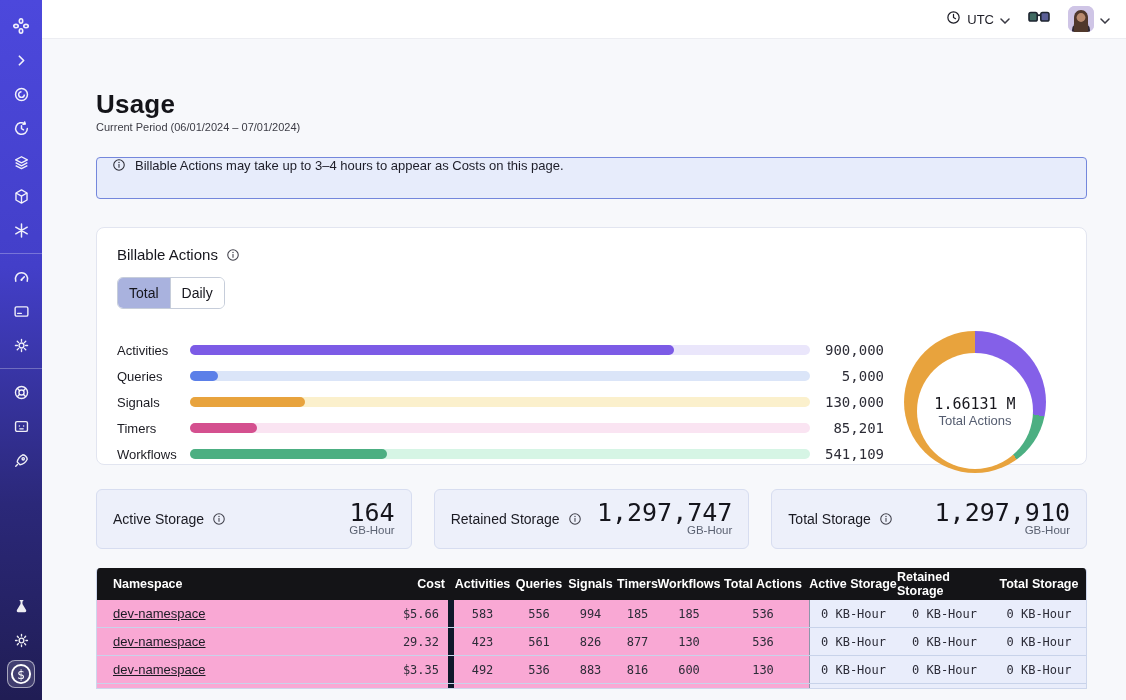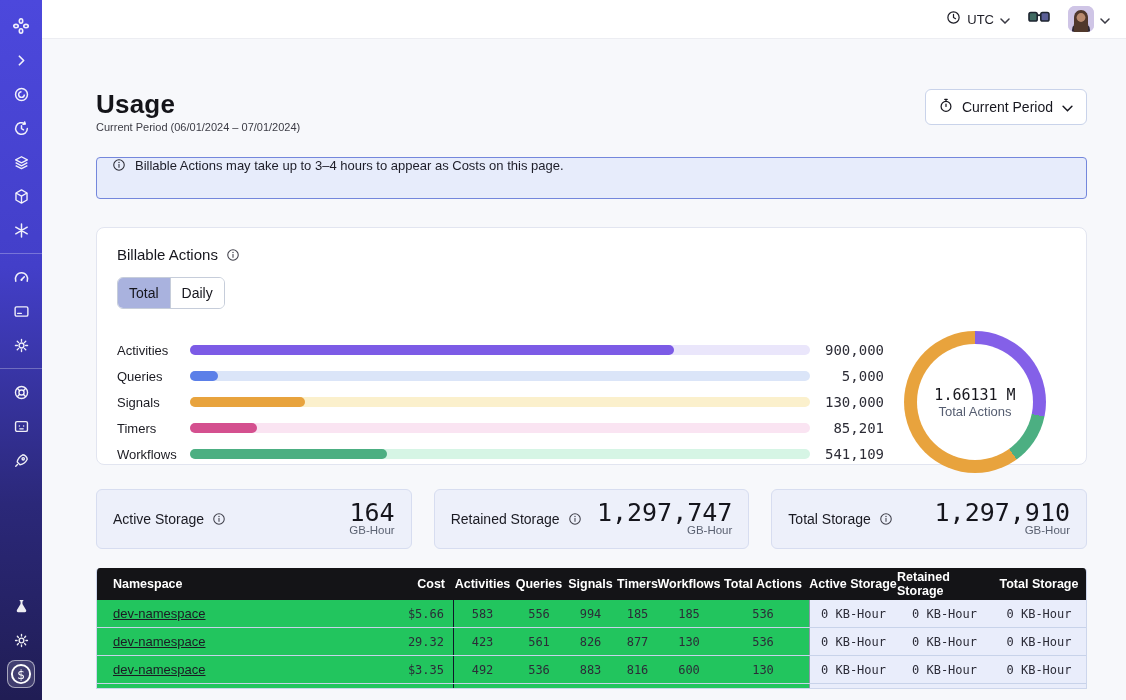--- a/index.html
+++ b/index.html
@@ -57,48 +57,48 @@
   .bars { flex:1; display:flex; flex-direction:column; gap:16px; }
   .bar-row { display:flex; align-items:center; height:10px; }
   .bar-label { width:73px; font-size:13px; color:#1b1b22; flex:0 0 73px; }
   .bar-track { flex:1; height:10px; border-radius:5px; position:relative; }
   .bar-fill { position:absolute; left:0; top:0; height:10px; border-radius:5px; }
   .bar-value { width:62px; flex:0 0 62px; text-align:right; margin-left:12px;
     font-family:"DejaVu Sans Mono", monospace; font-size:14px; color:#2c2c36; }
 
   .donut-wrap { width:182px; flex:0 0 182px; display:flex; justify-content:center; }
   .donut { width:142px; height:142px; border-radius:50%; position:relative; }
-  .donut-hole { position:absolute; left:13px; top:13px; width:116px; height:116px;
+  .donut-hole { position:absolute; left:13px; top:22px; width:116px; height:116px;
     border-radius:50%; background:#fff; display:flex; flex-direction:column;
     align-items:center; justify-content:center; }
   .donut-value { font-family:"DejaVu Sans Mono", monospace; font-size:15px; color:#17171d; }
   .donut-label { font-size:13px; color:#555d70; }
 
   .storage-row { margin-top:24px; display:flex; gap:22px; }
   .storage-card { flex:1; height:60px; background:#edf0fa; border:1px solid #d7ddf0;
     border-radius:6px; display:flex; align-items:center; justify-content:space-between;
     padding:0 16px; }
   .storage-label { display:flex; align-items:center; gap:8px; font-size:14px; color:#1a1a22; }
   .storage-right { text-align:right; }
   .storage-value { font-family:"DejaVu Sans Mono", monospace; font-size:25px; color:#15151c; line-height:21px; }
   .storage-unit { font-size:11.5px; color:#5b6272; margin-top:1px; }
 
   
   .table { margin-top:19px; height:121px; overflow:hidden; border-radius:4px 4px 0 0;
     border:1px solid #cdd6ec; border-top:none; }
   .t-row { display:flex; align-items:stretch; }
   .t-head { background:#141417; color:#fff; height:32px; font-size:12.5px; font-weight:600; }
-  .t-body { background:#22c55e; height:28px; font-size:12px; border-bottom:1px solid #c8d3ea; }
+  .t-body { background:#f9a8d4; height:28px; font-size:12px; border-bottom:1px solid #c8d3ea; }
   .t-cell { display:flex; align-items:center; justify-content:center; }
   .c0 { width:275px; justify-content:flex-start; padding-left:16px; }
   .c1 { width:82px;  justify-content:flex-end; padding-right:9px; }
   .c2 { width:57px; } .c3 { width:56px; } .c4 { width:47px; } .c5 { width:47px; }
   .c6 { width:56px; } .c7 { width:92px; }
   .c8 { width:88px; } .c9 { width:95px; } .c10 { width:94px; }
-  .t-body .c1 { border-right:1px solid #0f172a; }
+  .t-body .c1 { border-right:6px solid #0f172a; }
   .t-body .c8 { border-left:1px solid #8e96aa; }
   .t-body .c8, .t-body .c9, .t-body .c10 { background:#e9edfb; }
   .mono { font-family:"DejaVu Sans Mono", monospace; color:#2c2c38; }
   .ns-link { color:#1b1b24; text-decoration:underline; font-size:13px; cursor:pointer; }
 </style>
 </head>
 <body>
 
 <div class="app">
 
@@ -255,30 +255,20 @@
       </div>
     </div>
 
     <div class="content">
 
       <div class="header-row">
         <div>
           <div class="page-title">Usage</div>
           <div class="page-subtitle">Current Period (06/01/2024 – 07/01/2024)</div>
         </div>
-        <button class="period-btn">
-          <span><svg width="14" height="15" viewBox="0 0 16 17" fill="none" stroke="#17171f" stroke-width="1.4" stroke-linecap="round">
-                <circle cx="8" cy="9.5" r="5.6"></circle>
-                <path d="M8 9.5V6.8M6.6 1.5h2.8M8 1.5v2"></path>
-              </svg></span>
-          <span>Current Period</span>
-          <span><svg width="11" height="7" viewBox="0 0 10 6" fill="none" stroke="#17171f" stroke-width="1.4" stroke-linecap="round">
-                <polyline points="1,1 5,5 9,1"></polyline>
-              </svg></span>
-        </button>
       </div>
 
       <div class="banner">
         <span class="info-i">
             <svg width="14" height="14" viewBox="0 0 16 16" fill="none" stroke="#2a2a34" stroke-width="1.2">
               <circle cx="8" cy="8" r="6"></circle>
               <path d="M8 7.3v3.4" stroke-linecap="round"></path>
               <circle cx="8" cy="5" r=".8" fill="#2a2a34" stroke="none"></circle>
             </svg>
           </span>

